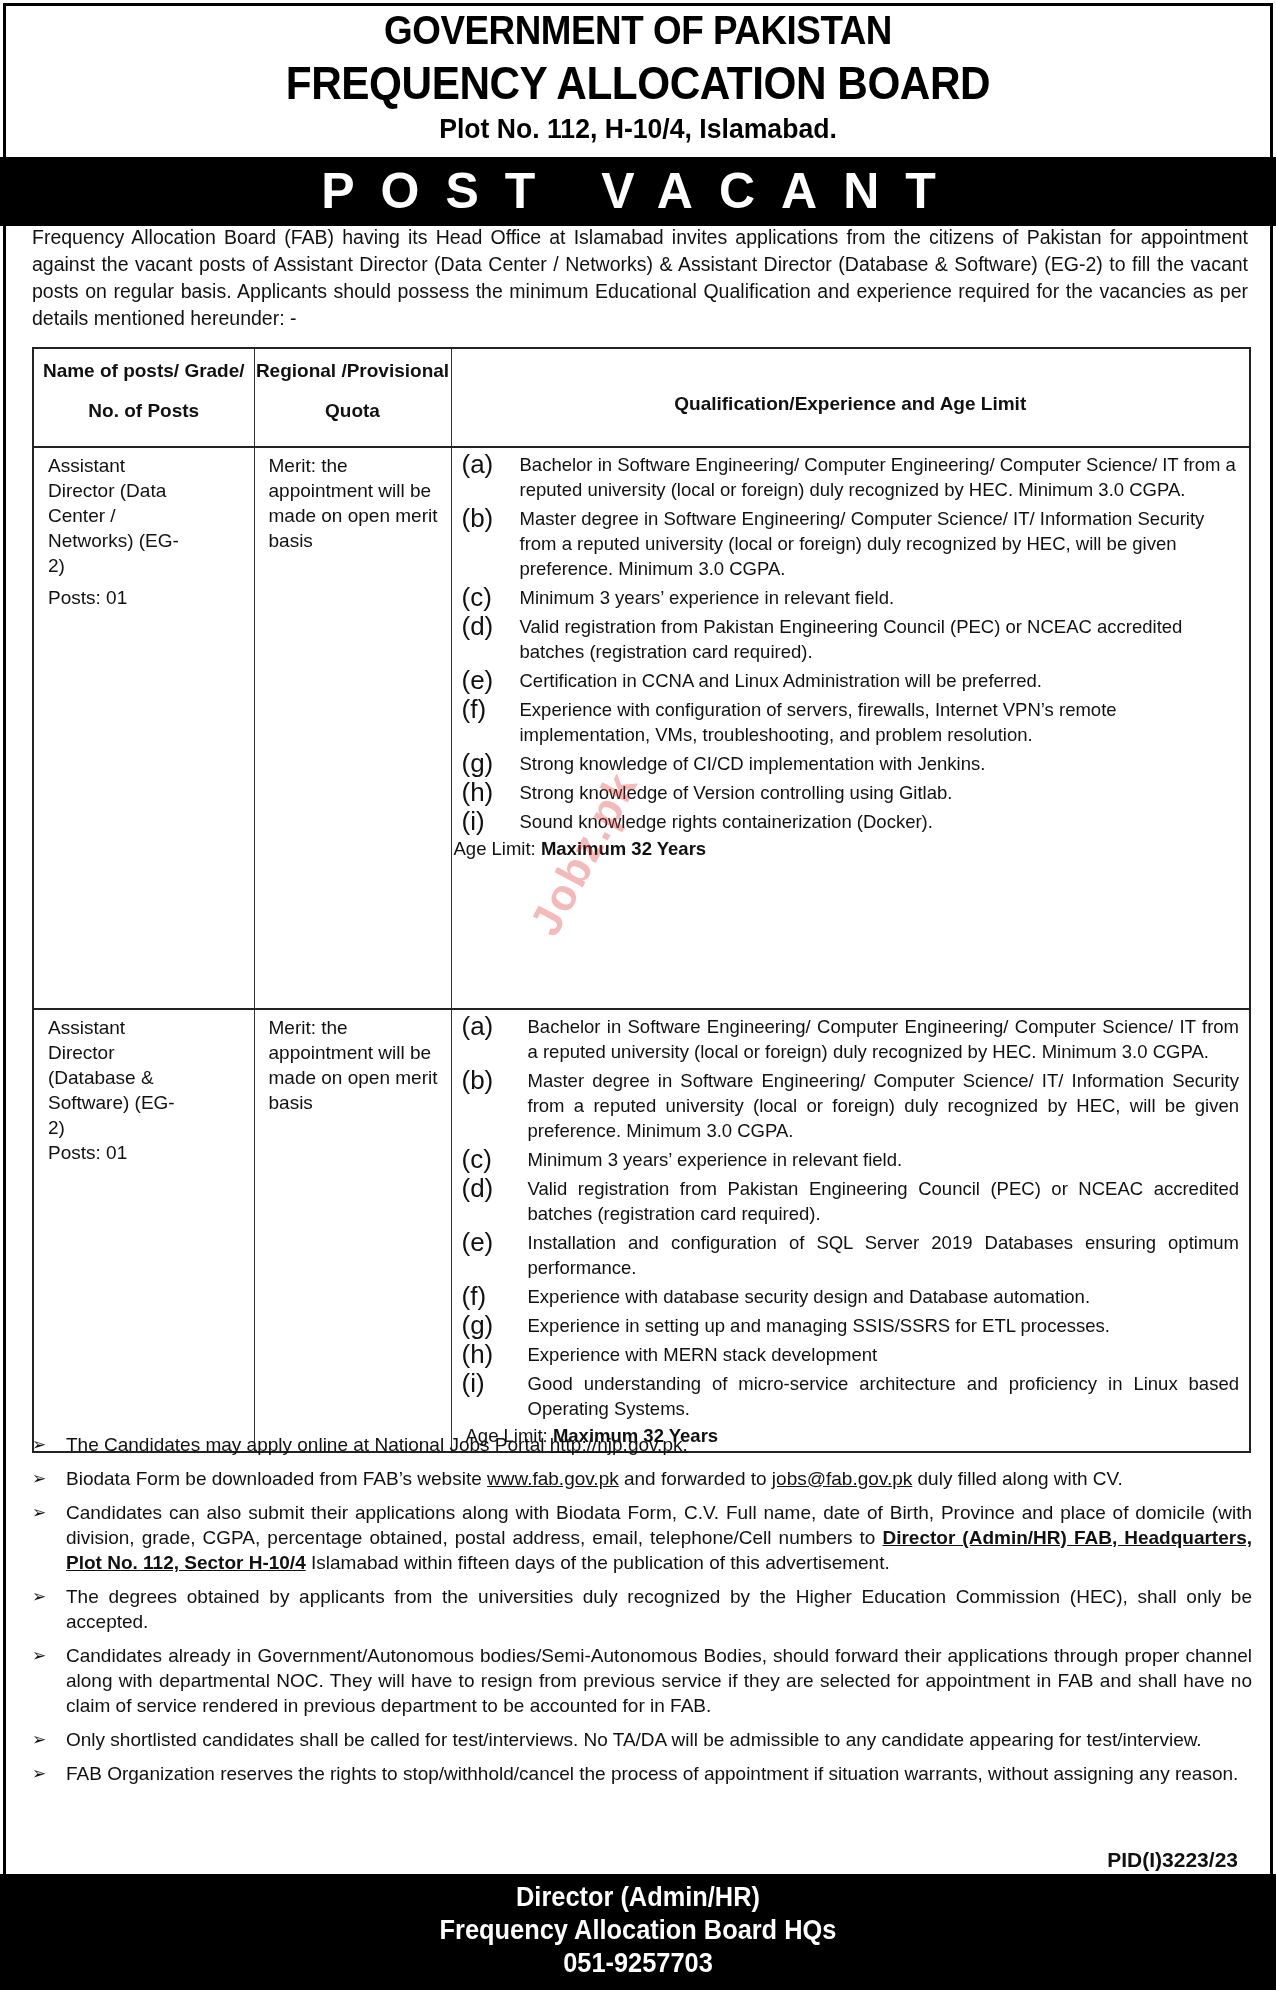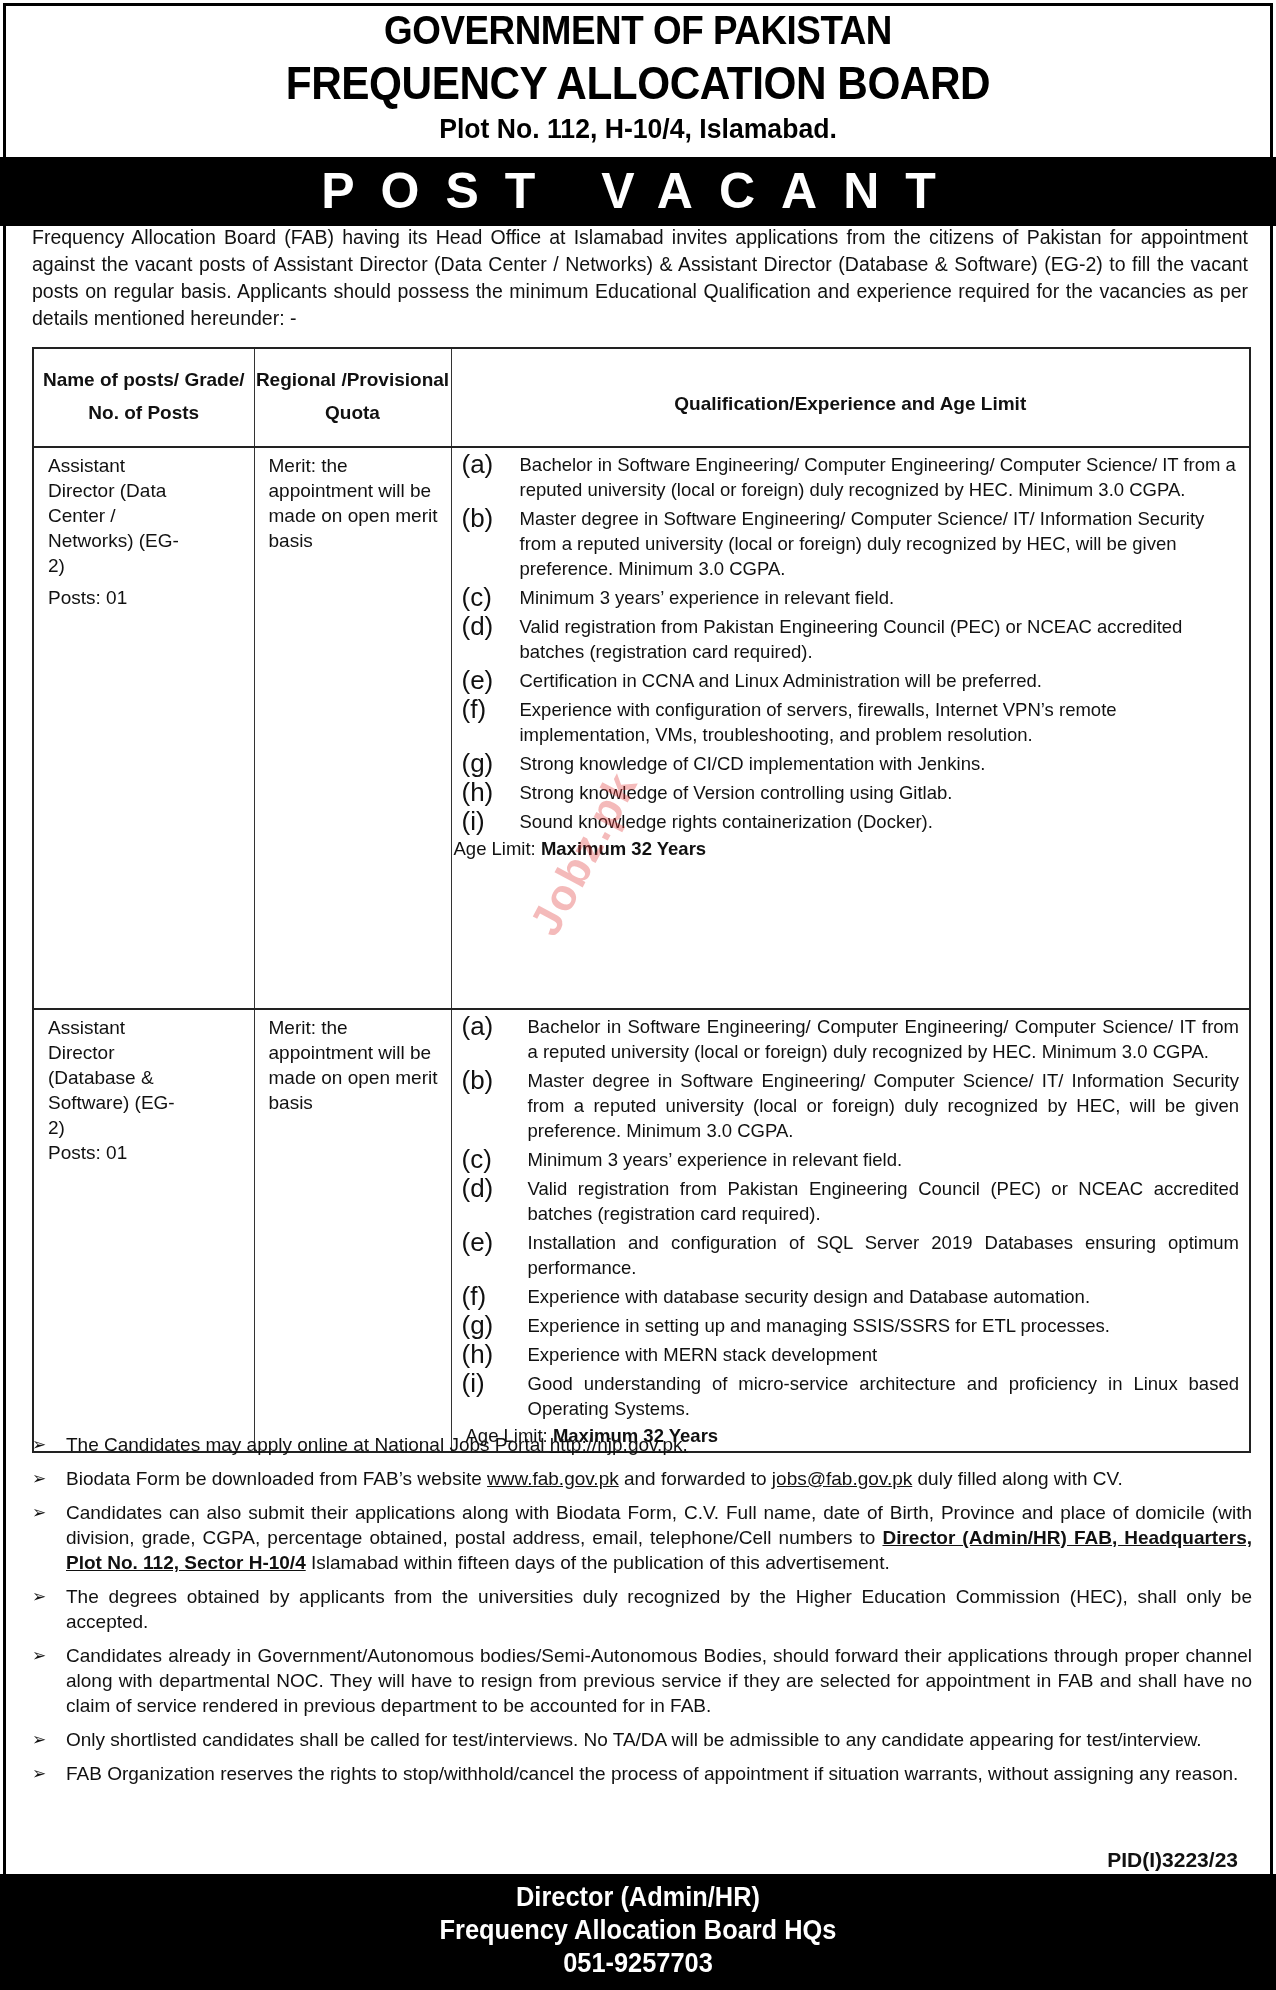--- a/index.html
+++ b/index.html
@@ -7,21 +7,21 @@
   body { font-family: "Liberation Sans", sans-serif; color: #111; position: relative; overflow: hidden; }
   .frame { position: absolute; left: 3px; top: 3px; width: 1270px; height: 1987px; border: 3px solid #000; border-bottom: none; }
   .hdr { position: absolute; left: 0; right: 0; text-align: center; font-weight: bold; color: #000; }
   .h1 { top: 8px; font-size: 40px; letter-spacing: -0.5px; transform: scaleX(0.92); }
   .h2 { top: 56px; font-size: 46px; letter-spacing: -0.5px; transform: scaleX(0.92); }
   .h3 { top: 113px; font-size: 28px; transform: scaleX(0.95); }
   .band { position: absolute; left: 0; right: 0; top: 157px; height: 69px; background: #000; color: #fff; text-align: center; font-weight: bold; font-size: 50px; letter-spacing: 26px; line-height: 69px; padding-left: 7px; }
   .intro { position: absolute; left: 32px; width: 1216px; top: 224px; font-size: 19.5px; line-height: 27px; text-align: justify; transform-origin: left top; }
   table.posts { position: absolute; left: 32px; top: 347px; width: 1219px; border-collapse: collapse; border: 2px solid #222; }
   table.posts th, table.posts td { border-left: 1.5px solid #333; border-right: 1.5px solid #333; vertical-align: top; }
-  table.posts th { font-size: 19px; font-weight: bold; line-height: 33px; text-align: center; padding-top: 14px; border-bottom: 2px solid #222; height: 99px; }
+  table.posts th { font-size: 19px; font-weight: bold; line-height: 40px; text-align: center; padding-top: 2px; border-bottom: 2px solid #222; height: 99px; }
   table.posts th.q { vertical-align: middle; line-height: 26px; padding-top: 12px; margin-top: 12px; }
   .c1 { width: 221px; } .c2 { width: 197px; }
   td.name, td.quota { font-size: 19px; line-height: 25px; padding: 5px 0 0 14px; }
   td.name .posts-n { margin-top: 7px; }
   td.quals { padding: 4px 10px 4px 8px; font-size: 18.5px; }
   tr.row1 td { border-bottom: 2px solid #222; height: 562px; }
   tr.row2 td { height: 403px; }
   .qi { display: flex; margin-bottom: 4px; }
   .qi .lbl { width: 60px; flex: none; font-size: 26px; line-height: 24px; padding-left: 2px; }
   .qi .txt { flex: 1; line-height: 25px; }

